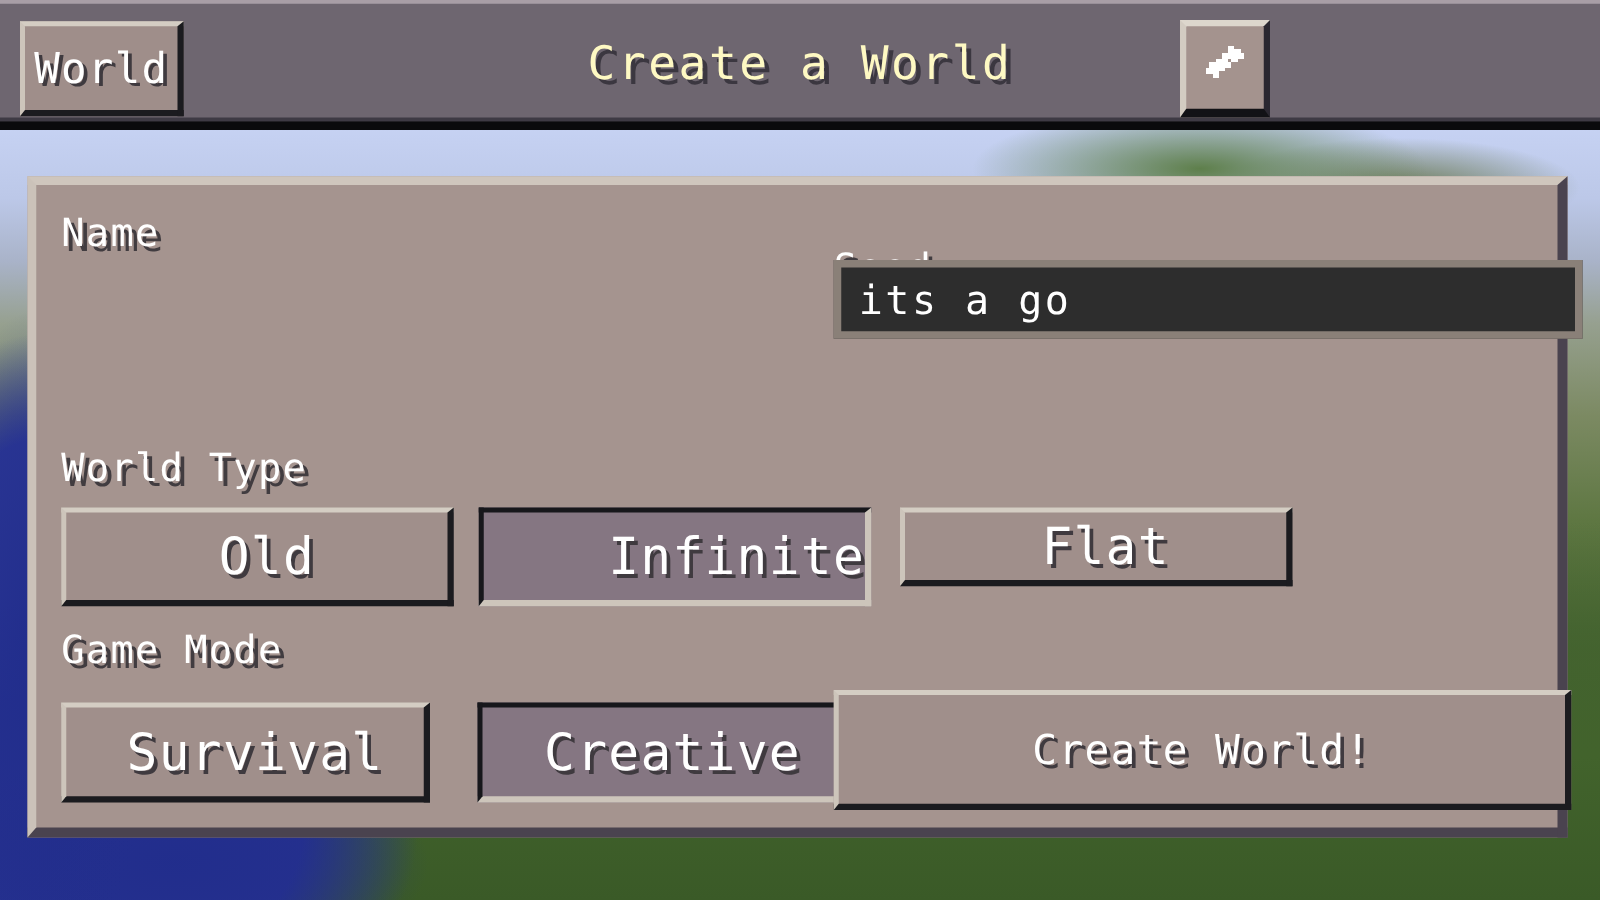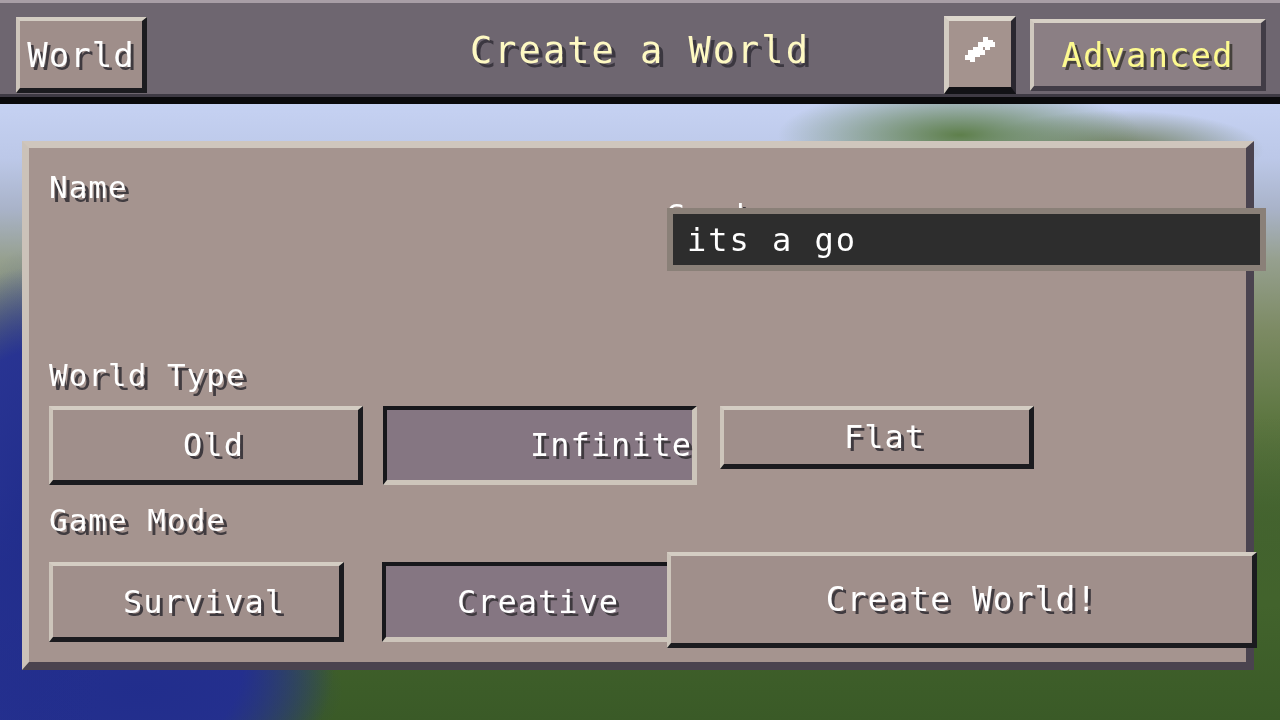--- a/index.html
+++ b/index.html
@@ -201,21 +201,21 @@
   #name-label { left: 20px; top: 21px; }
   #name-input { left: 20px; top: 60px; width: 600px; height: 63px; }
   #seed-label { left: 638px; top: 21px; margin-top: 28px; }
   #seed-input { left: 638px; top: 60px; width: 599px; height: 63px; }
 
   #worldtype-label { left: 20px; top: 209px; }
   #gamemode-label { left: 20px; top: 354px; }
 
   .opt-btn {
     position: absolute;
-    font-size: 32px;
+    font-size: 41px;
     letter-spacing: 1px;
     padding-left: 16px;
   }
 
   #wt-old      { left: 20px;  top: 258px; width: 314px; height: 79px; }
   #wt-infinite { left: 354px; top: 258px; width: 314px; height: 79px; justify-content: flex-end; }
   #wt-flat     { left: 691px; top: 258px; width: 314px; height: 63px; }
 
   #gm-survival { left: 20px;  top: 414px; width: 295px; height: 80px; }
   #gm-creative { left: 323px; top: 414px; width: 297px; height: 80px; margin-left: 30px; }
@@ -262,23 +262,20 @@
               <rect x="4" y="10" width="2" height="2"></rect>
               <rect x="6" y="8" width="2" height="2"></rect>
               <rect x="8" y="7" width="2" height="2"></rect>
               <rect x="10" y="5" width="2" height="2"></rect>
               <rect x="12" y="4" width="2" height="2"></rect>
             </g>
           </svg>
         </span>
       </div>
 
-      <div id="advanced-button">
-        <span>Advanced</span>
-      </div>
 
     </div>
   </div>
 
   <div id="panel">
 
     <div id="name-label" class="field-label">Name</div>
 
 
     <div id="seed-label" class="field-label">Seed</div>

